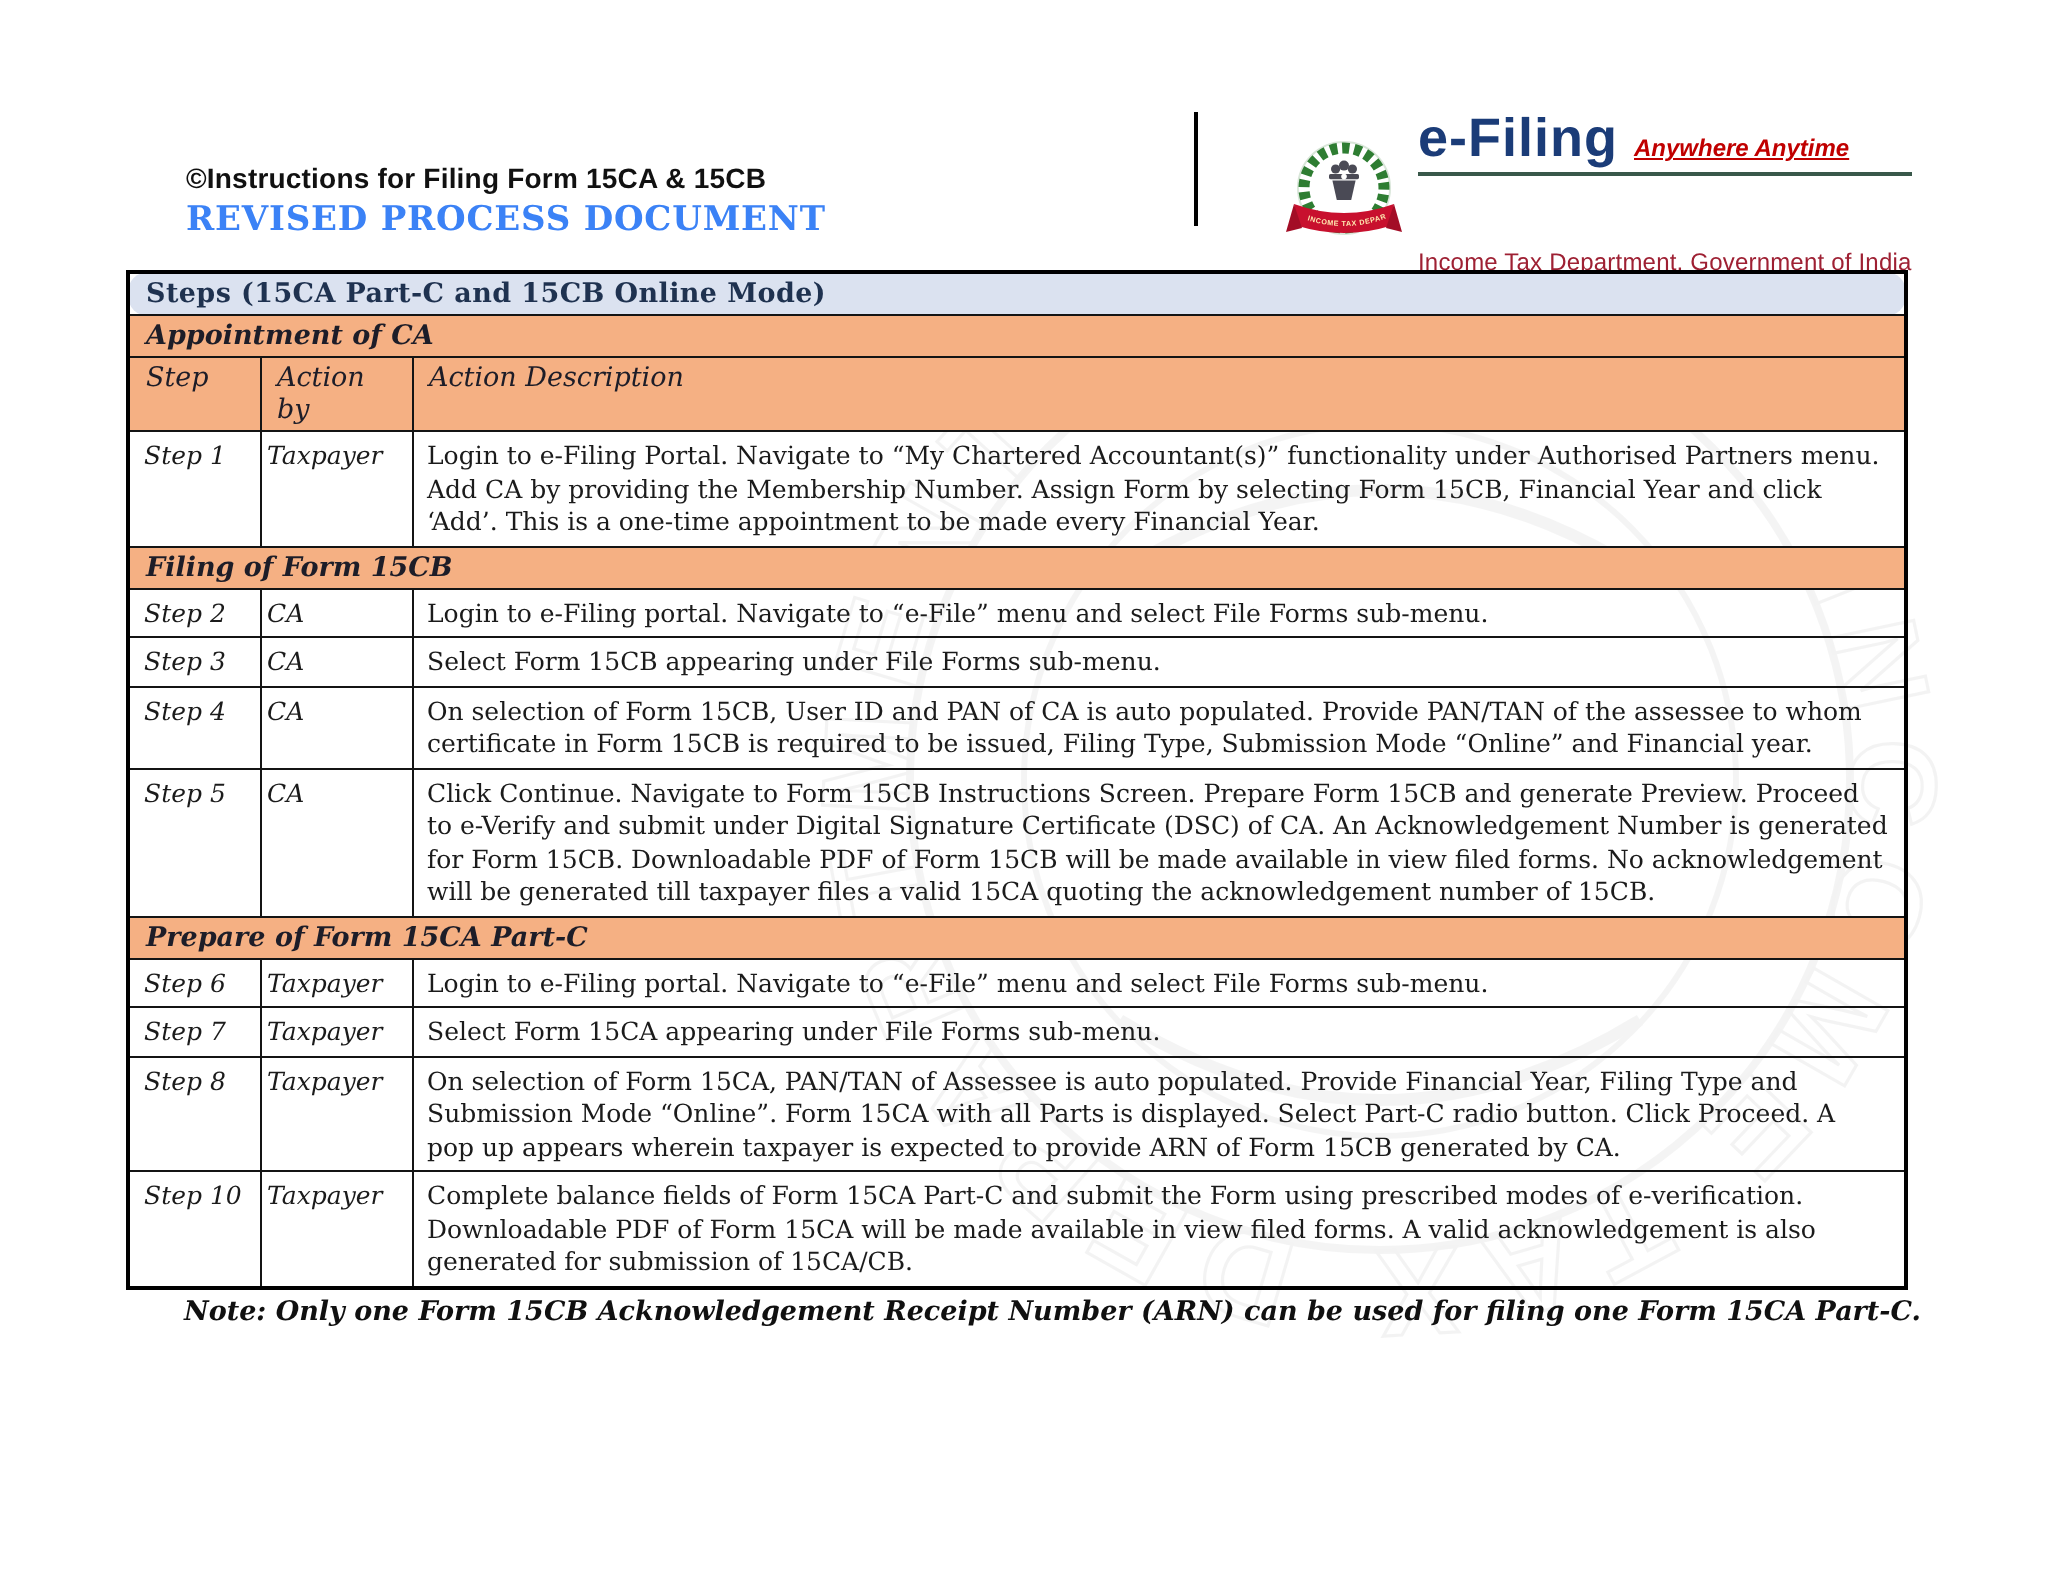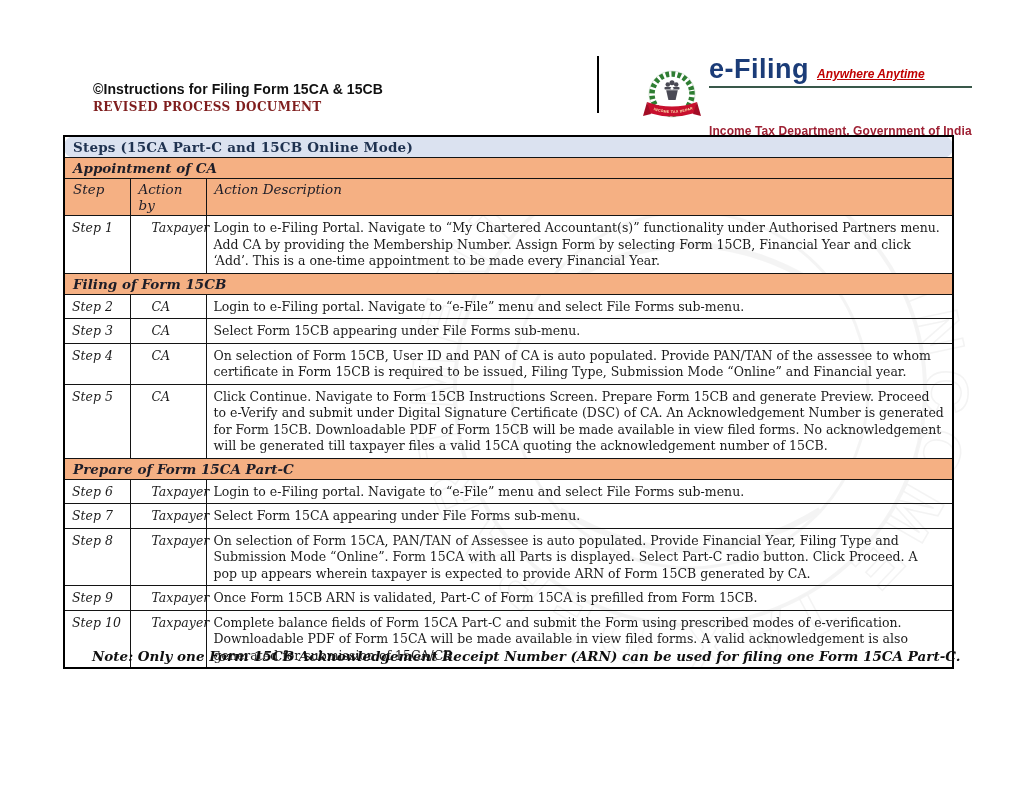--- a/index.html
+++ b/index.html
@@ -5,51 +5,51 @@
   * { margin:0; padding:0; box-sizing:border-box; }
   html,body { width:1024px; height:791px; background:#ffffff; overflow:hidden;
               font-family:"DejaVu Serif", serif; }
   .page { position:relative; width:1024px; height:791px; background:#fff; }
 
   
   .hdr-titles { position:absolute; left:93px; top:57px;margin-top:24px; }
   .hdr-line1 { font-family:"Liberation Sans", sans-serif; font-weight:bold;
                font-size:14px; color:#111; letter-spacing:.1px; }
   .hdr-line2 { font-family:"DejaVu Serif", serif; font-weight:bold;
-               font-size:12px; color:#7f1d1d; margin-top:3px; letter-spacing:.4px; }
+               font-size:17px; color:#3b82f6; margin-top:3px; letter-spacing:.4px; }
   .hdr-divider { position:absolute; left:597px; top:56px; width:2px; height:57px; background:#000; }
 
   .logo { position:absolute; left:642px; top:56px; display:flex; align-items:center; }
   .logo-emblem { width:60px; height:60px; flex:0 0 auto; }
   .logo-textblock { margin-left:7px; }
   .logo-brandline { display:flex; align-items:baseline; }
   .logo-brand { font-family:"Liberation Sans", sans-serif; font-size:27px; font-weight:bold;
                 color:#1b3c78; letter-spacing:.5px; line-height:1; }
   .logo-tagline { font-family:"Liberation Sans", sans-serif; font-style:italic; font-weight:bold;
                   font-size:12px; color:#c00000; margin-left:8px;text-decoration:underline; }
   .logo-rule { height:2px; background:#39584a; margin:3px 0 2px 0; }
-  .logo-subtitle { font-family:"Liberation Sans", sans-serif; font-size:12px; font-weight:bold;
+  .logo-subtitle { font-family:"Liberation Sans", sans-serif; font-size:12px; font-weight:normal;
                    color:#9e2033; letter-spacing:.1px;margin-top:36px; }
 
   
   .watermark { position:absolute; left:350px; top:110px; opacity:.06; z-index:0; pointer-events:none; }
 
   
   table.steps { position:absolute; left:63px; top:135px; width:891px; z-index:1;
                 border-collapse:collapse; table-layout:fixed; }
   table.steps td, table.steps th { border:1.5px solid #141414; vertical-align:top; }
   table.steps { border:2px solid #000; }
   .title-cell { background:#dbe2f0; color:#1f3250; font-weight:bold; font-size:13.5px;
                 padding:2px 8px; letter-spacing:.2px;border-radius:10px; }
   .section-cell { background:#f5b083; color:#1d1d28; font-weight:bold; font-style:italic;
                   font-size:13.5px; padding:2px 8px; }
   .colhead-cell { background:#f5b083; color:#1d1d28; font-weight:normal; font-style:italic;
                   font-size:13.5px; padding:2px 8px; text-align:left; }
   .step-cell  { font-style:italic; font-size:12.5px; color:#1b1b1b; padding:4px 6px 3px 7px; background:transparent; }
-  .actor-cell { font-style:italic; font-size:12.5px; color:#1b1b1b; padding:4px 6px 3px 21px; background:transparent; }
+  .actor-cell { font-style:italic; font-size:12.5px; color:#1b1b1b; padding:4px 6px 3px 3px; background:transparent; }
   .desc-cell  { font-size:12.5px; color:#1b1b1b; padding:4px 8px 3px 7px; line-height:1.32; background:transparent; }
 
   
   .note { position:absolute; left:92px; top:648px; width:880px; z-index:1;
           font-weight:bold; font-style:italic; font-size:13.5px; color:#101010; }
 </style>
 </head>
 <body>
 
 <div class="page">
@@ -167,25 +167,20 @@
           <td class="step-cell">Step 7</td>
           <td class="actor-cell">Taxpayer</td>
           <td class="desc-cell">Select Form 15CA appearing under File Forms sub-menu.</td>
         </tr>
         <tr class="data-row">
           <td class="step-cell">Step 8</td>
           <td class="actor-cell">Taxpayer</td>
           <td class="desc-cell">On selection of Form 15CA, PAN/TAN of Assessee is auto populated. Provide Financial Year, Filing Type and Submission Mode “Online”. Form 15CA with all Parts is displayed. Select Part-C radio button. Click Proceed. A pop up appears wherein taxpayer is expected to provide ARN of Form 15CB generated by CA.</td>
         </tr>
         <tr class="data-row">
-          <td class="step-cell">Step 9</td>
-          <td class="actor-cell">Taxpayer</td>
-          <td class="desc-cell">Once Form 15CB ARN is validated, Part-C of Form 15CA is prefilled from Form 15CB.</td>
-        </tr>
-        <tr class="data-row">
           <td class="step-cell">Step 10</td>
           <td class="actor-cell">Taxpayer</td>
           <td class="desc-cell">Complete balance fields of Form 15CA Part-C and submit the Form using prescribed modes of e-verification. Downloadable PDF of Form 15CA will be made available in view filed forms. A valid acknowledgement is also generated for submission of 15CA/CB.</td>
         </tr>
       </tbody>
   </table>
 
   <div class="note">Note: Only one Form 15CB Acknowledgement Receipt Number (ARN) can be used for filing one Form 15CA Part-C.</div>
 
 </div>

